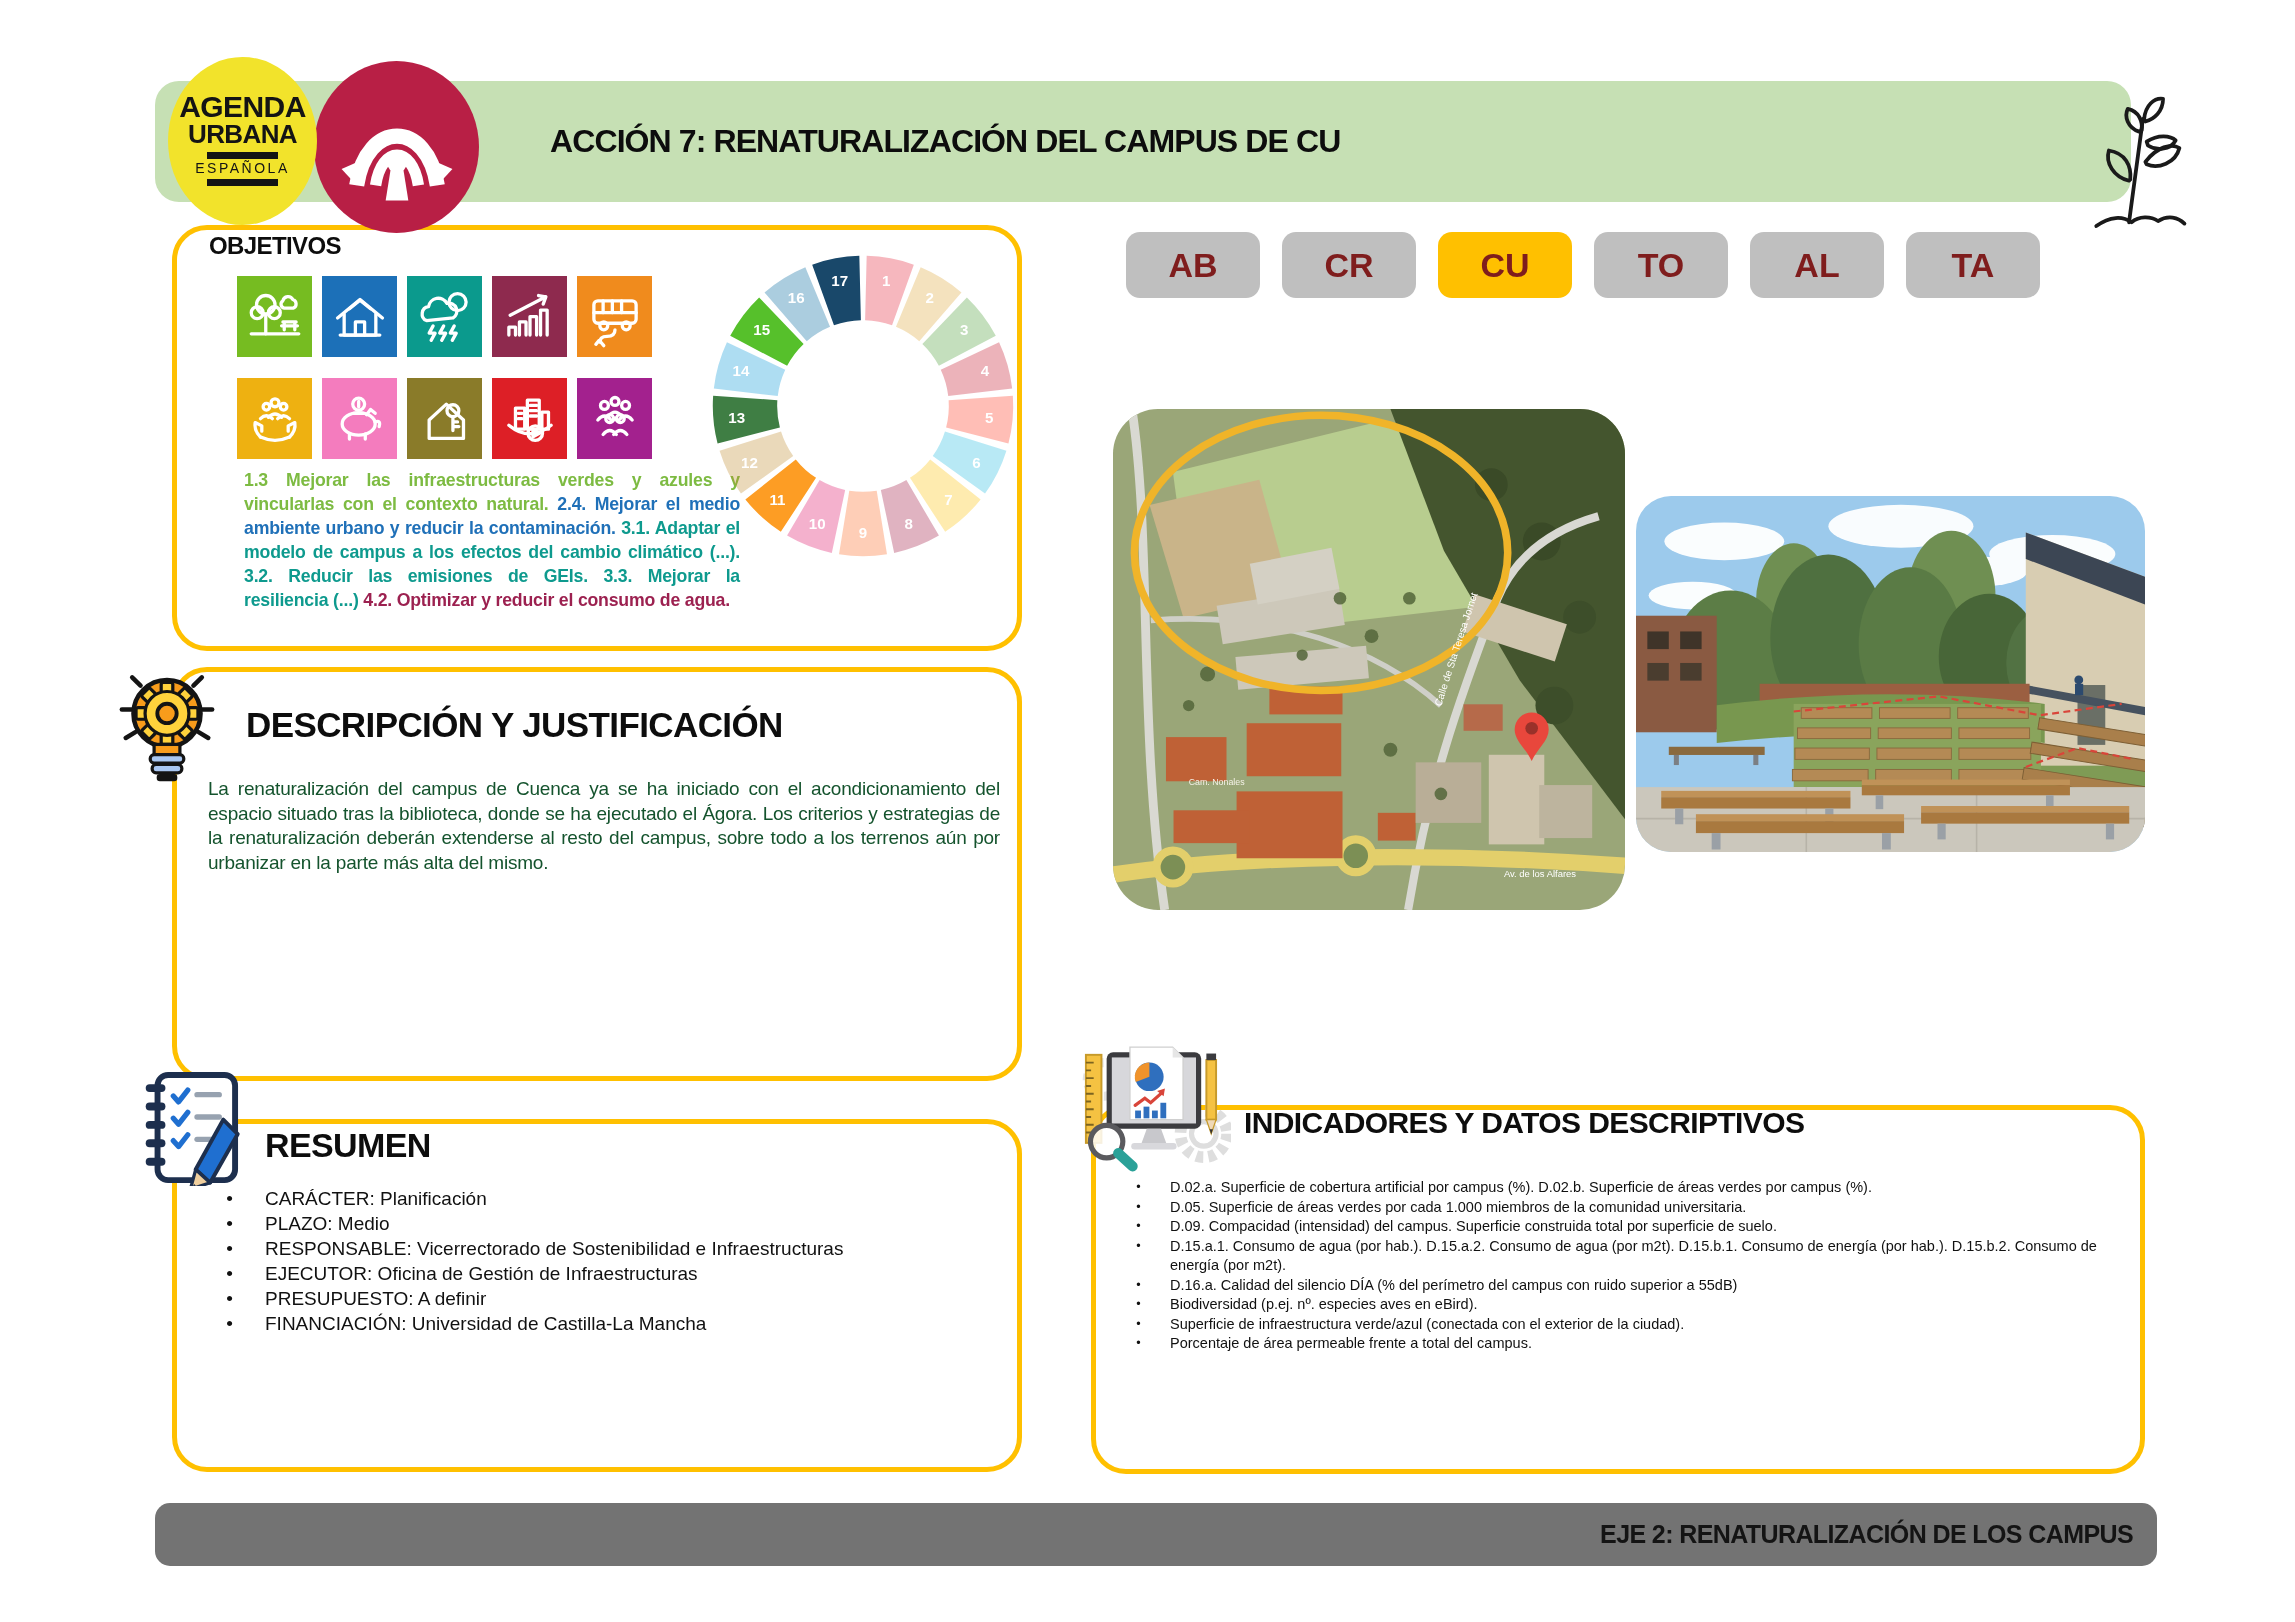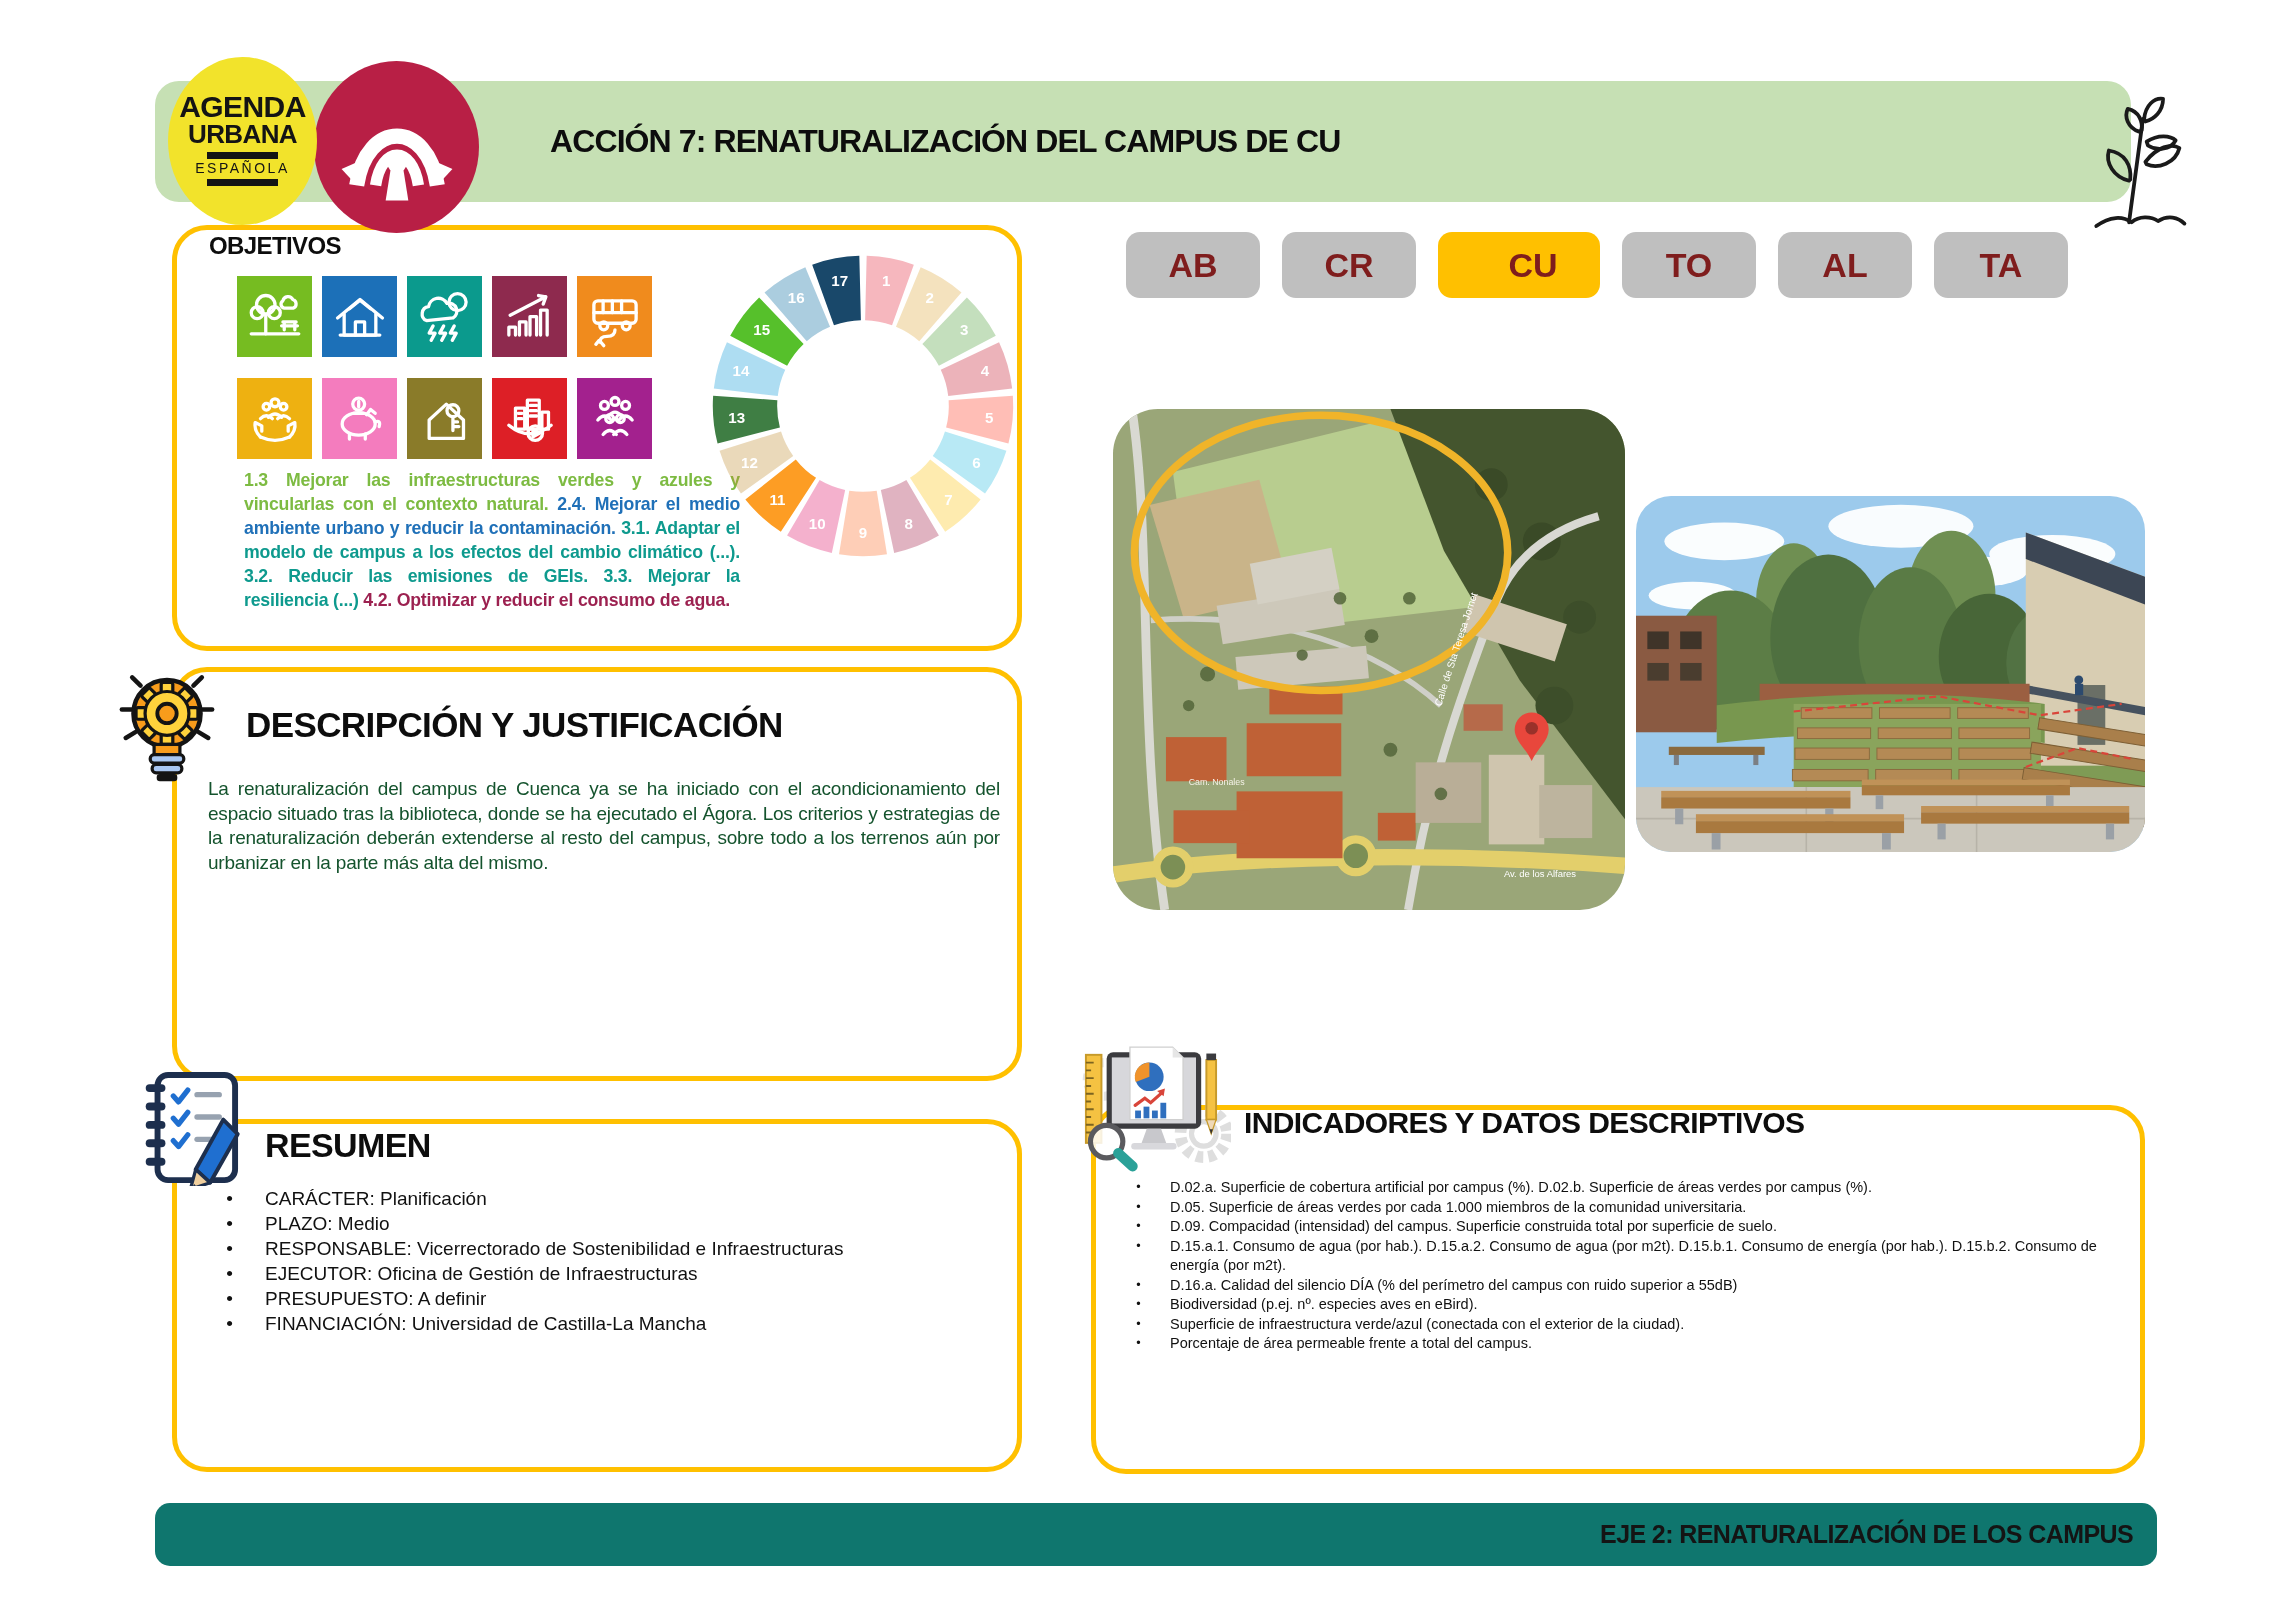--- a/index.html
+++ b/index.html
@@ -40,21 +40,21 @@
   .obj-icon{width:75px;height:81px;display:flex;align-items:center;justify-content:center;}
   .obj-icon svg{width:88%;height:88%;stroke:#fff;fill:none;stroke-width:5;stroke-linecap:round;stroke-linejoin:round;}
   #obj-text{position:absolute;left:208px;top:468px;width:496px;font-size:17.7px;line-height:24px;
             text-align:justify;font-weight:400;z-index:2;letter-spacing:-0.2px;margin-left:36px;}
   #sdg-wheel{position:absolute;left:709px;top:252px;width:308px;height:308px;z-index:2;}
 
   
   #tabs{position:absolute;left:1126px;top:232px;display:flex;gap:22px;z-index:2;}
   .tab{width:134px;height:66px;border-radius:14px;background:#BFBFBF;color:#7f1d1d;display:flex;
        align-items:center;justify-content:center;font-size:34px;font-weight:700;cursor:pointer;}
-  .tab.active{background:#FFC000;padding-left:28px;}
+  .tab.active{background:#FFC000;}
 
   
   .fig{position:absolute;overflow:hidden;z-index:2;}
   #fig-map{left:1113px;top:409px;width:512px;height:501px;border-radius:45px;}
   #fig-photo{left:1636px;top:496px;width:509px;height:356px;border-radius:35px;}
   .fig svg{display:block;width:100%;height:100%;}
 
   
   #desc-text{position:absolute;left:208px;top:777px;width:792px;font-size:19px;line-height:24.6px;
              text-align:justify;color:#14532d;z-index:2;letter-spacing:-0.2px;}
@@ -67,21 +67,21 @@
   #resumen-list .b-item::before{content:"\2022";position:absolute;left:1.3px;}
 
   
   #icon-monitor{position:absolute;left:1082px;top:1038px;width:149px;height:136px;z-index:3;}
   #indic-list{position:absolute;left:1135px;top:1178px;width:988px;font-size:14.5px;line-height:19.5px;z-index:2;}
   #indic-list .b-item{position:relative;padding-left:35px;}
   #indic-list .b-item::before{content:"\2022";position:absolute;left:1.3px;font-size:12.6px;}
   .b-item span{white-space:pre-wrap;}
 
   
-  .footer-bar{position:absolute;left:155px;top:1503px;width:2002px;height:63px;background:#0f766e;
+  .footer-bar{position:absolute;left:155px;top:1503px;width:2002px;height:63px;background:#737373;
               border-radius:15px;z-index:1;display:flex;align-items:center;justify-content:flex-end;}
   .footer-text{padding-right:24px;font-size:25px;font-weight:700;letter-spacing:-0.6px;color:#141414;}
 </style>
 </head>
 <body>
 
 <div class="page">
 
   <div class="header-bar"></div>
   <div class="header-title">ACCIÓN 7: RENATURALIZACIÓN DEL CAMPUS DE CU</div>

